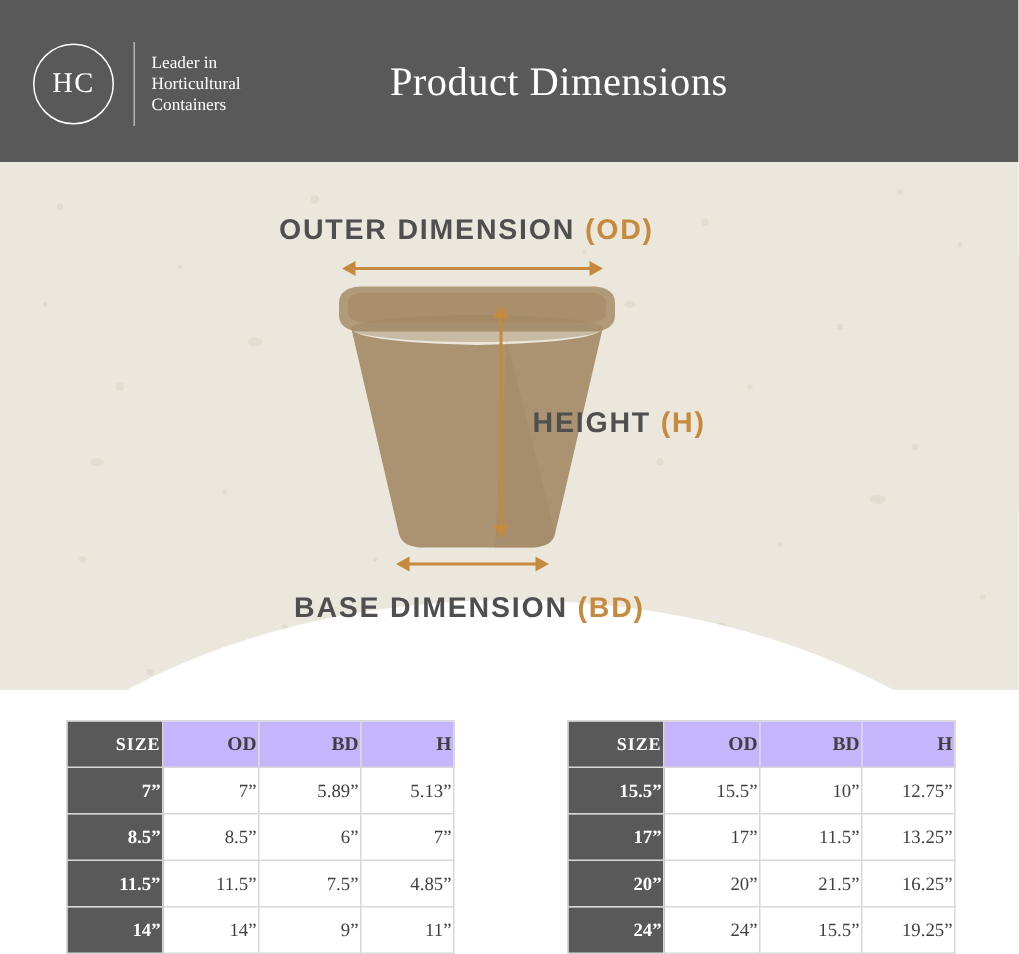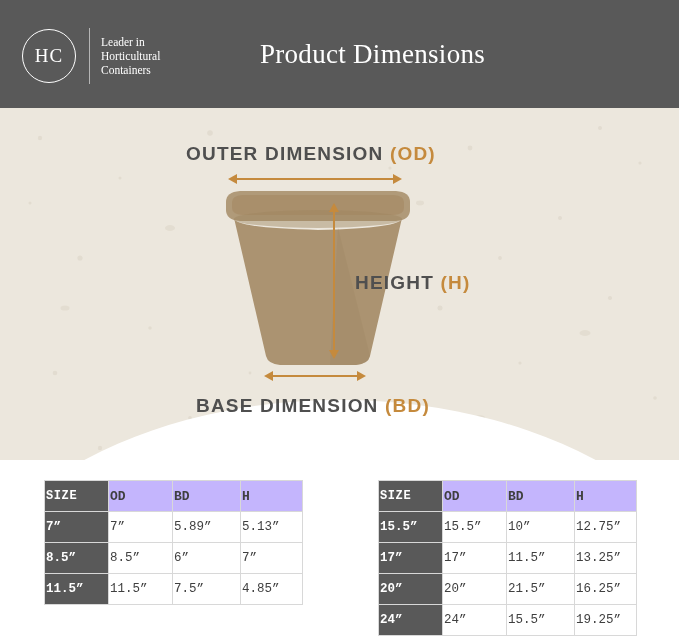--- a/index.html
+++ b/index.html
@@ -184,24 +184,24 @@
   table.dim {
     position: absolute;
     border-collapse: collapse;
     font-size: 12.5px;
     color: #3f3f3f;
   }
   table.dim.left  { left: 44px;  top: 20px; }
   table.dim.right { left: 378px; top: 20px; }
   table.dim th, table.dim td {
     border: 1px solid #d8d8d8;
-    text-align: left;
+    text-align: right;
     height: 28px;
     font-weight: normal;
-    font-family: Liberation Mono, monospace;
+    font-family: Liberation Serif, serif;
   }
   table.dim th {
     background: #595959;
     color: #ffffff;
     font-weight: bold;
     letter-spacing: 0.6px;
     font-size: 12px;
   }
   table.dim th.blank {
     background: #c4b5fd;
@@ -332,20 +332,26 @@
           <td>8.5”</td>
           <td>6”</td>
           <td>7”</td>
         </tr>
         <tr>
           <td class="sizecell">11.5”</td>
           <td>11.5”</td>
           <td>7.5”</td>
           <td>4.85”</td>
         </tr>
+        <tr>
+          <td class="sizecell">14”</td>
+          <td>14”</td>
+          <td>9”</td>
+          <td>11”</td>
+        </tr>
       </tbody>
     </table>
 
     <table class="dim right">
       <colgroup>
           <col class="c-size">
           <col class="c-od">
           <col class="c-bd">
           <col class="c-h">
         </colgroup>

